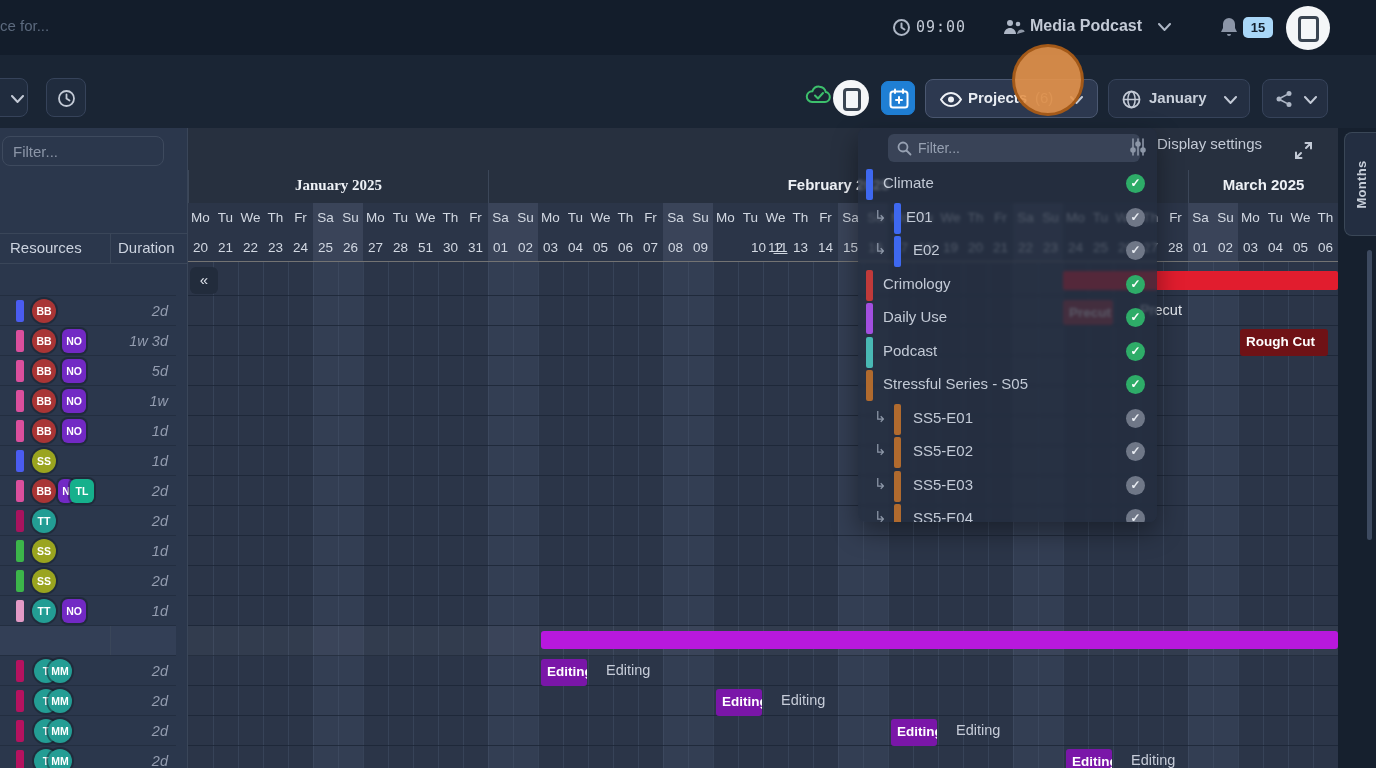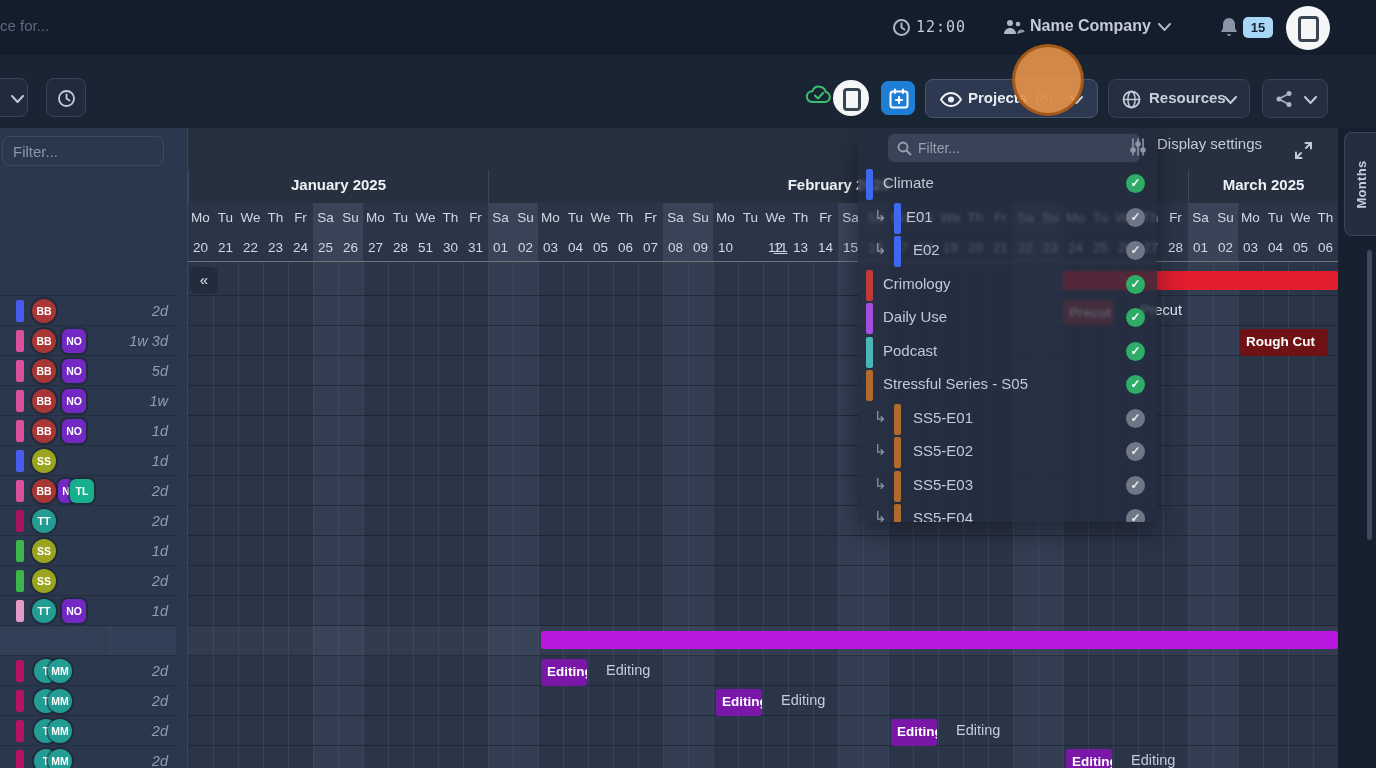--- a/index.html
+++ b/index.html
@@ -85,30 +85,30 @@
 <div id="stage">
 
   <div id="topbar">
     <div class="partial">ce for...</div>
     <div class="abs" style="left:892px;top:18px;">
       <svg width="19" height="19" viewBox="0 0 19 19">
           <circle cx="9.5" cy="9.5" r="7.5" fill="none" stroke="#aeb7c6" stroke-width="2"></circle>
           <path d="M9.5 5.5v4l3 2" fill="none" stroke="#aeb7c6" stroke-width="2" stroke-linecap="round"></path>
         </svg>
     </div>
-    <div class="toptime">12:00</div>
+    <div class="toptime">09:00</div>
     <div class="abs" style="left:1001px;top:18px;">
       <svg width="24" height="18" viewBox="0 0 24 18">
           <circle cx="9" cy="5" r="3" fill="#aeb7c6"></circle>
           <circle cx="17" cy="6" r="2.3" fill="#aeb7c6"></circle>
           <path d="M3 16c0-3.3 2.7-6 6-6s6 2.7 6 6" fill="#aeb7c6"></path>
           <path d="M16 16c.3-2.4 2-4.4 4.5-4.4 1.6 0 2.7.9 3.2 2.2" fill="#aeb7c6" opacity=".8"></path>
         </svg>
     </div>
-    <div class="company">Name Company</div>
+    <div class="company">Media Podcast</div>
     <div class="abs" style="left:1158px;top:23px;">
       <svg width="13" height="8" viewBox="0 0 13 8">
           <polyline points="1,1 6.5,7 12,1" fill="none" stroke="#aeb7c6" stroke-width="2" stroke-linecap="round"></polyline>
         </svg>
     </div>
     <div class="abs" style="left:1219px;top:16px;">
       <svg width="20" height="23" viewBox="0 0 20 23">
           <path d="M10 2a6 6 0 0 0-6 6v4l-2 4h16l-2-4V8a6 6 0 0 0-6-6z" fill="#8b95a7"></path>
           <path d="M8 18a2 2 0 0 0 4 0" fill="#8b95a7"></path>
         </svg>
@@ -181,21 +181,21 @@
           <polyline points="1,1 6.5,7 12,1" fill="none" stroke="#c3cad6" stroke-width="2" stroke-linecap="round"></polyline>
         </svg>
     </div>
 
     <div class="btn" style="left:1108px;top:24px;width:142px;height:39px;background:#242f42;">
       <svg style="position:absolute;left:13px;top:10px;" width="19" height="19" viewBox="0 0 19 19">
           <circle cx="9.5" cy="9.5" r="8" fill="none" stroke="#c3cad6" stroke-width="1.8"></circle>
           <ellipse cx="9.5" cy="9.5" rx="3.6" ry="8" fill="none" stroke="#c3cad6" stroke-width="1.5"></ellipse>
           <line x1="1.5" y1="9.5" x2="17.5" y2="9.5" stroke="#c3cad6" stroke-width="1.5"></line>
         </svg>
-      <span class="tbtn-label" style="position:absolute;left:40px;top:9px;color:#c9d0db;">Resources</span>
+      <span class="tbtn-label" style="position:absolute;left:40px;top:9px;color:#c9d0db;">January</span>
       <svg style="position:absolute;right:12px;top:16px;" width="13" height="8" viewBox="0 0 13 8">
           <polyline points="1,1 6.5,7 12,1" fill="none" stroke="#c3cad6" stroke-width="2" stroke-linecap="round"></polyline>
         </svg>
     </div>
 
     <div class="btn" style="left:1262px;top:24px;width:66px;height:39px;background:#242f42;">
       <svg style="position:absolute;left:12px;top:10px;" width="18" height="18" viewBox="0 0 18 18">
           <circle cx="14" cy="3.5" r="2.5" fill="#aeb7c6"></circle>
           <circle cx="4" cy="9" r="2.5" fill="#aeb7c6"></circle>
           <circle cx="14" cy="14.5" r="2.5" fill="#aeb7c6"></circle>
@@ -205,20 +205,25 @@
       <svg style="position:absolute;right:10px;top:16px;" width="13" height="8" viewBox="0 0 13 8">
           <polyline points="1,1 6.5,7 12,1" fill="none" stroke="#c3cad6" stroke-width="2" stroke-linecap="round"></polyline>
         </svg>
     </div>
   </div>
 
   <div id="leftpanel">
     <div id="lp-filter">
       <span>Filter...</span>
     </div>
+    <div id="lp-headers">
+      <div class="h" style="left:10px;">Resources</div>
+      <div class="h" style="left:118px;">Duration</div>
+      <div class="colsep"></div>
+    </div>
     <div id="lp-body">
         <div class="lrow" style="top: 0px; height: 34px;"></div>
         <div class="lrow" style="top: 34px; height: 30px;">
           <div class="strip" style="background: rgb(74, 92, 240);"></div>
           <div class="badge ci" style="left: 32px; background: rgb(169, 53, 53); width: 24px;">BB</div>
           <div class="dur">2d</div>
         </div>
         <div class="lrow" style="top: 64px; height: 30px;">
           <div class="strip" style="background: rgb(219, 79, 157);"></div>
           <div class="badge ci" style="left: 32px; background: rgb(169, 53, 53); width: 24px;">BB</div>
@@ -302,21 +307,21 @@
           <div class="badge ci" style="left: 34px; background: rgb(35, 157, 148); width: 24px;">T</div>
           <div class="badge ci" style="left: 48px; background: rgb(35, 157, 148); width: 24px;">MM</div>
           <div class="dur">2d</div>
         </div>
       </div>
   </div>
 
   <div id="gantt">
     <div id="ghead-top"></div>
     <div id="monthrow">
-        <div class="month" style="left: 0px; width: 300px;">January 2025</div>
+        <div class="month" style="left: 0px; width: 300px; font-family: Liberation Serif, serif;">January 2025</div>
         <div class="month" style="left: 300px; width: 700px;">February 2025</div>
         <div class="month" style="left: 1000px; width: 150px;">March 2025</div>
       </div>
     <div id="hdr-wk">
         <div class="wkhdr" style="left: 125px; width: 25px;"></div>
         <div class="wkhdr" style="left: 150px; width: 25px;"></div>
         <div class="wkhdr" style="left: 300px; width: 25px;"></div>
         <div class="wkhdr" style="left: 325px; width: 25px;"></div>
         <div class="wkhdr" style="left: 475px; width: 25px;"></div>
         <div class="wkhdr" style="left: 500px; width: 25px;"></div>
@@ -390,21 +395,21 @@
         <div class="dcell" style="left: 275px;">31</div>
         <div class="dcell" style="left: 300px;">01</div>
         <div class="dcell" style="left: 325px;">02</div>
         <div class="dcell" style="left: 350px;">03</div>
         <div class="dcell" style="left: 375px;">04</div>
         <div class="dcell" style="left: 400px;">05</div>
         <div class="dcell" style="left: 425px;">06</div>
         <div class="dcell" style="left: 450px;">07</div>
         <div class="dcell" style="left: 475px;">08</div>
         <div class="dcell" style="left: 500px;">09</div>
-        <div class="dcell" style="left: 525px;">10</div>
+        <div class="dcell" style="left: 553px; text-align: right;">10</div>
         <div class="dcell" style="left: 580px; text-decoration: underline;">11</div>
         <div class="dcell" style="left: 575px;">12</div>
         <div class="dcell" style="left: 600px;">13</div>
         <div class="dcell" style="left: 625px;">14</div>
         <div class="dcell" style="left: 650px;">15</div>
         <div class="dcell" style="left: 675px;">16</div>
         <div class="dcell" style="left: 700px;">17</div>
         <div class="dcell" style="left: 725px;">18</div>
         <div class="dcell" style="left: 750px;">19</div>
         <div class="dcell" style="left: 775px;">20</div>

